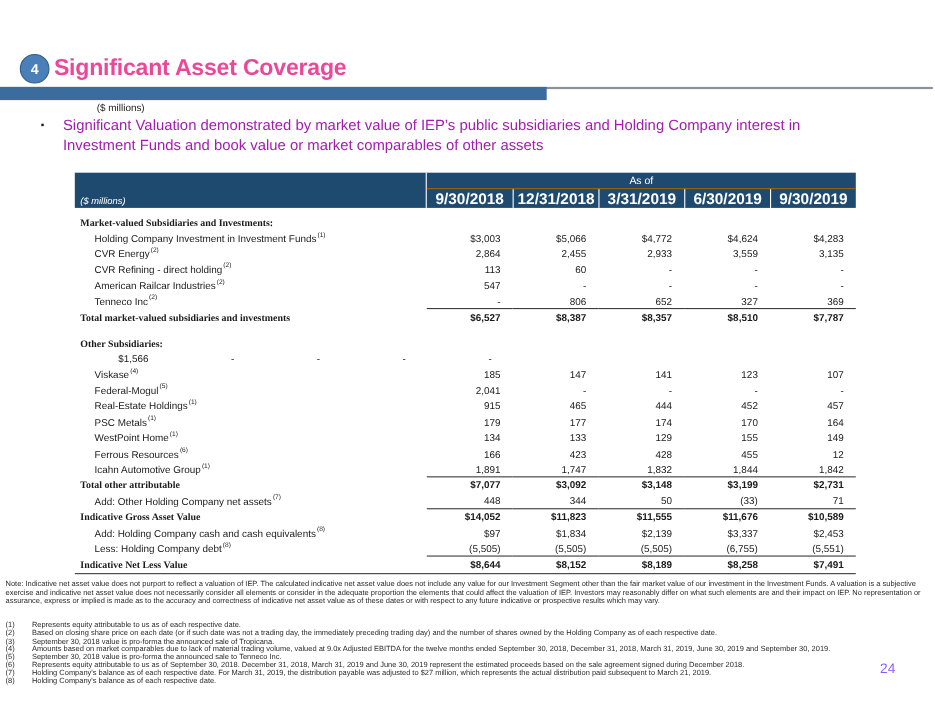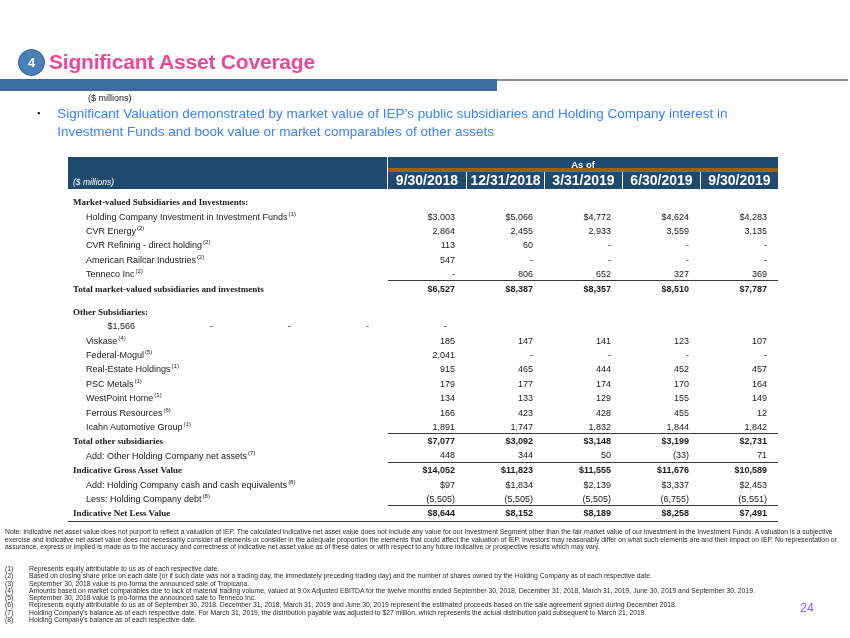--- a/index.html
+++ b/index.html
@@ -11,30 +11,30 @@
          background:var(--badge,#4a80b7);border:1px solid #2e5d8e;color:#fff;font-weight:bold;
          font-size:13px;display:flex;align-items:center;justify-content:center;}
   .title{position:absolute;left:49px;top:50px;margin:0;font-size:21px;font-weight:bold;color:#ec4899;
          letter-spacing:-0.2px;white-space:nowrap;}
   .rule-thin{position:absolute;left:0;top:79px;width:848px;height:2px;background:#8a9198;}
   .rule-blue{position:absolute;left:0;top:79px;width:497px;height:12px;background:var(--bar,#3c6b9d);}
 
   .units{position:absolute;left:88px;top:93px;font-size:9px;}
   .bullet-row{position:absolute;left:37px;top:105px;width:735px;display:flex;}
   .bullet-marker{font-size:9px;line-height:17px;flex:none;}
-  .bullet-text{margin:0 0 0 17px;font-size:13.5px;line-height:17.5px;color:#3b82f6;}
+  .bullet-text{margin:0 0 0 17px;font-size:13.5px;line-height:17.5px;color:#a21caf;}
 
   
   .asset-table{position:absolute;left:68px;top:157px;width:710px;}
   .thead{display:flex;background:var(--navy,#1f4a70);color:#fff;}
   .corner{width:320px;box-sizing:border-box;display:flex;align-items:flex-end;
           padding:0 0 2px 5px;font-style:italic;font-size:8.5px;border-right:1px solid #fff;}
   .thead-right{width:390px;}
-  .asof{height:15px;line-height:16px;text-align:center;font-weight:bold;font-size:9.5px;
-        border-bottom:4px solid #a16207;box-sizing:border-box;}
+  .asof{height:15px;line-height:16px;text-align:center;font-weight:normal;font-size:9.5px;
+        border-bottom:1px solid #a16207;box-sizing:border-box;}
   .date-cols{display:flex;height:17px;}
   .tdate{width:78px;box-sizing:border-box;text-align:center;font-weight:bold;font-size:14px;line-height:17px;}
   .tdate + .tdate{border-left:1px solid #fff;}
 
   #table-body{padding-top:6px;}
   .trow{display:flex;height:14.4px;}
   .trow.spacer{height:9px;}
   .tlabel{width:320px;box-sizing:border-box;padding-left:5px;font-size:9px;white-space:nowrap;
           display:flex;align-items:center;}
   .trow.item .tlabel{padding-left:18px;}
@@ -201,21 +201,21 @@
         </div>
         <div class="trow item rule-below">
           <div class="tlabel">Icahn Automotive Group<sup>(1)</sup></div>
           <div class="tcell">1,891</div>
           <div class="tcell">1,747</div>
           <div class="tcell">1,832</div>
           <div class="tcell">1,844</div>
           <div class="tcell">1,842</div>
         </div>
         <div class="trow total">
-          <div class="tlabel">Total other subsidiaries</div>
+          <div class="tlabel">Total other attributable</div>
           <div class="tcell">$7,077</div>
           <div class="tcell">$3,092</div>
           <div class="tcell">$3,148</div>
           <div class="tcell">$3,199</div>
           <div class="tcell">$2,731</div>
         </div>
         <div class="trow item rule-below">
           <div class="tlabel">Add: Other Holding Company net assets<sup>(7)</sup></div>
           <div class="tcell">448</div>
           <div class="tcell">344</div>

